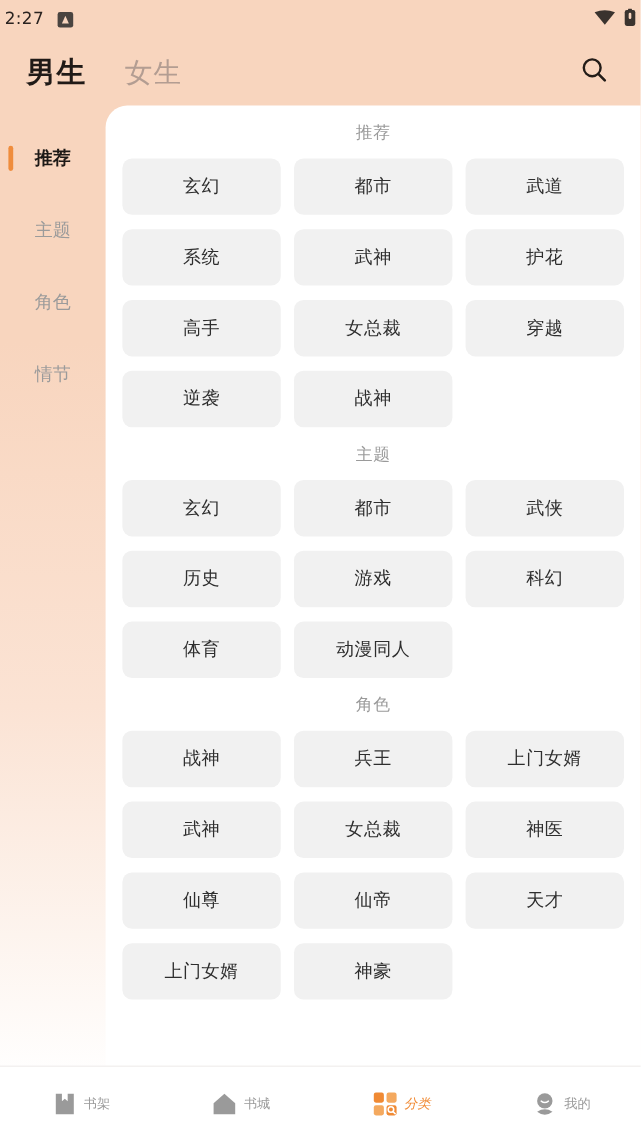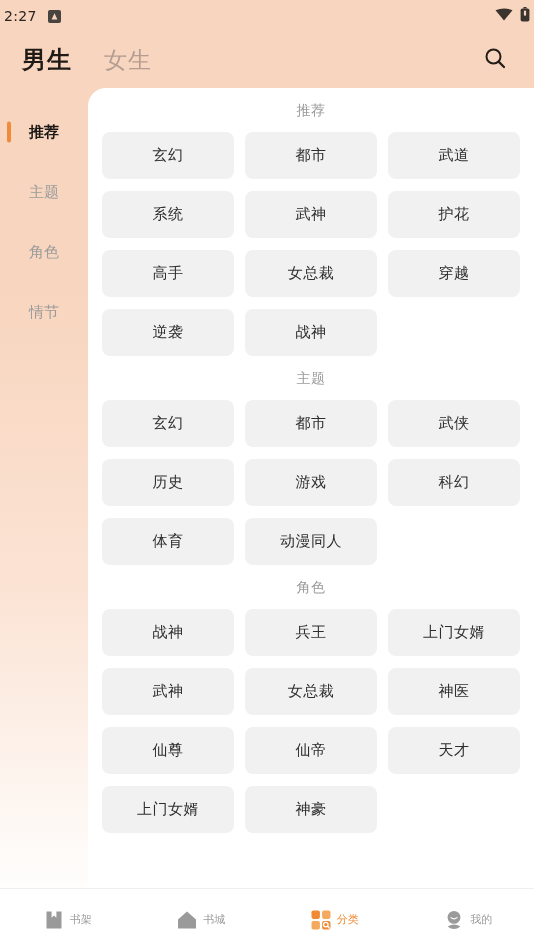--- a/index.html
+++ b/index.html
@@ -89,21 +89,21 @@
     position:absolute; left:0; right:0; bottom:0; height:62px;
     background:#ffffff; border-top:1px solid #f0eeed;
     display:flex; align-items:center;
   }
   .nav-item {
     flex:1; height:100%;
     display:flex; flex-direction:row; align-items:center; justify-content:center;
     gap:4px; cursor:pointer;
   }
   .nav-label { font-size:11px; color:#9a9a9a; }
-  .nav-item.active .nav-label { color:#f08a34; }
+  .nav-item.active .nav-label { color:#f08a34;font-style:italic; }
   .nav-icon { width:24px; height:24px; display:flex; align-items:center; justify-content:center; }
 </style>
 </head>
 <body>
 
 <div class="bg-wrap"></div>
 
 <div class="status-bar">
   <div class="status-left">
     <span class="status-time">2:27</span>

